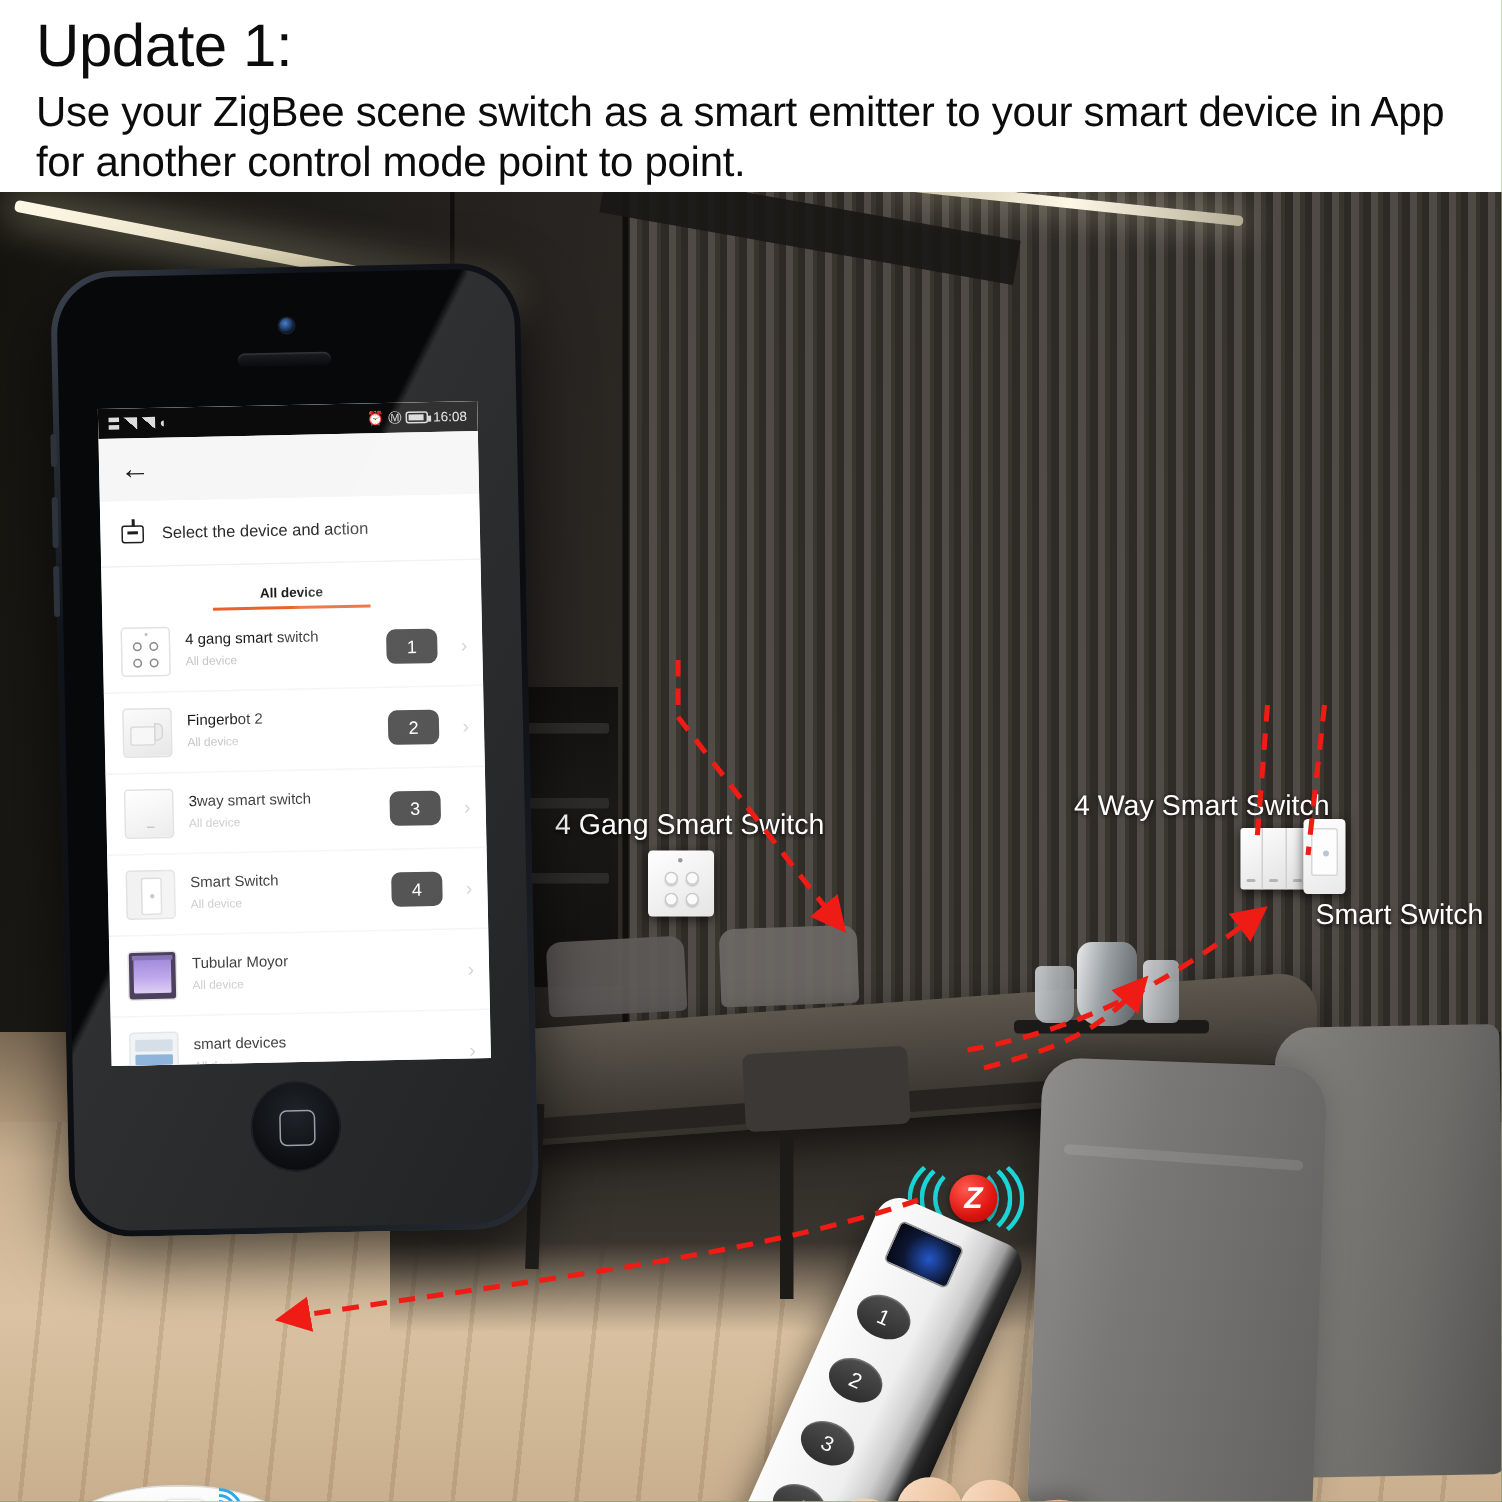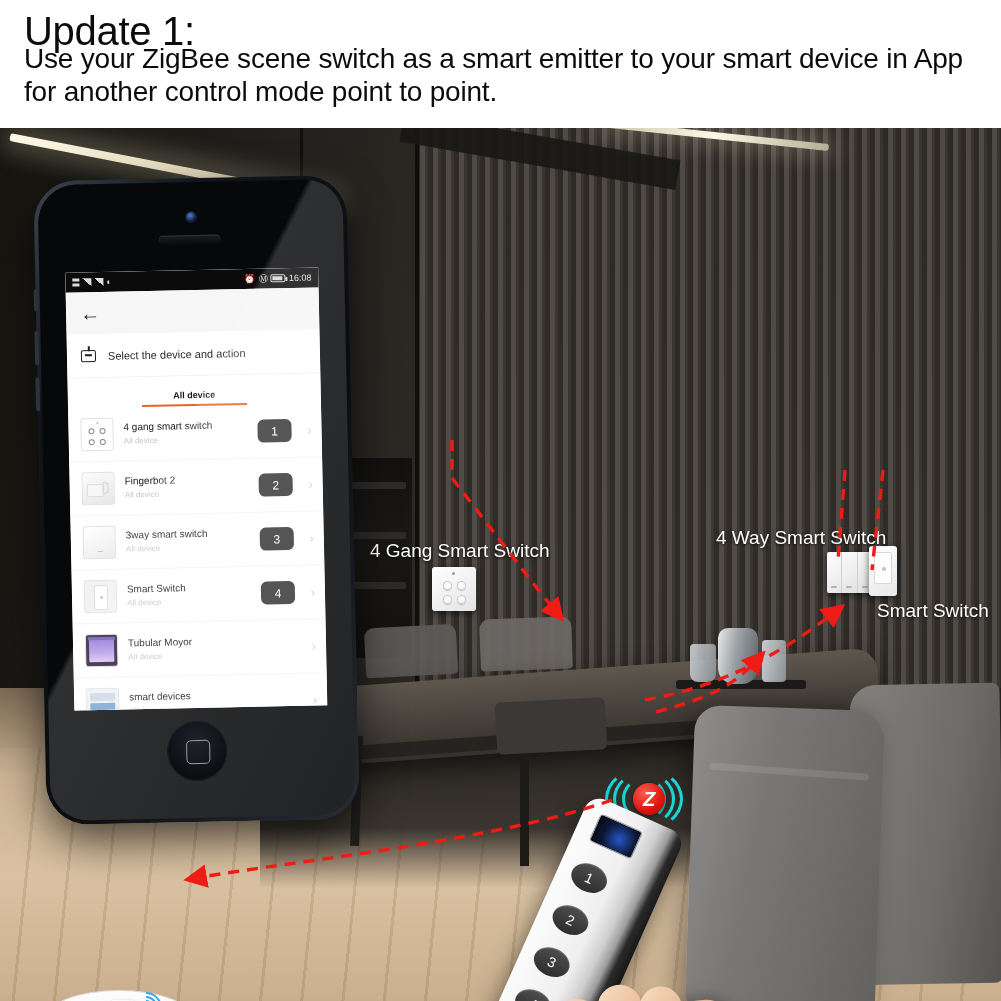--- a/index.html
+++ b/index.html
@@ -12,21 +12,21 @@
   #page { position: relative; width: 1001px; height: 1001px; background:#84cc16;padding-left:28px; }
 
   
   .header { position:absolute; left:0; top:0; width:1001px; height:128px; background:#fff; }
   .hdr-title {
     position:absolute; left:24px; top:8px;
     font-size:40px; line-height:46px; color:#0c0c0c; font-weight:400;
     letter-spacing:-0.3px;
   }
   .hdr-body {
-    position:absolute; left:24px; top:42px; width:962px;
+    position:absolute; left:24px; top:58px; width:962px;
     font-size:28px; line-height:33px; color:#0c0c0c; font-weight:400;
     letter-spacing:-0.2px;
   }
 
   
   .scene {
     position:absolute; left:0; top:128px; width:1001px; height:873px;
     overflow:hidden;
     background:#2b2926;
   }

